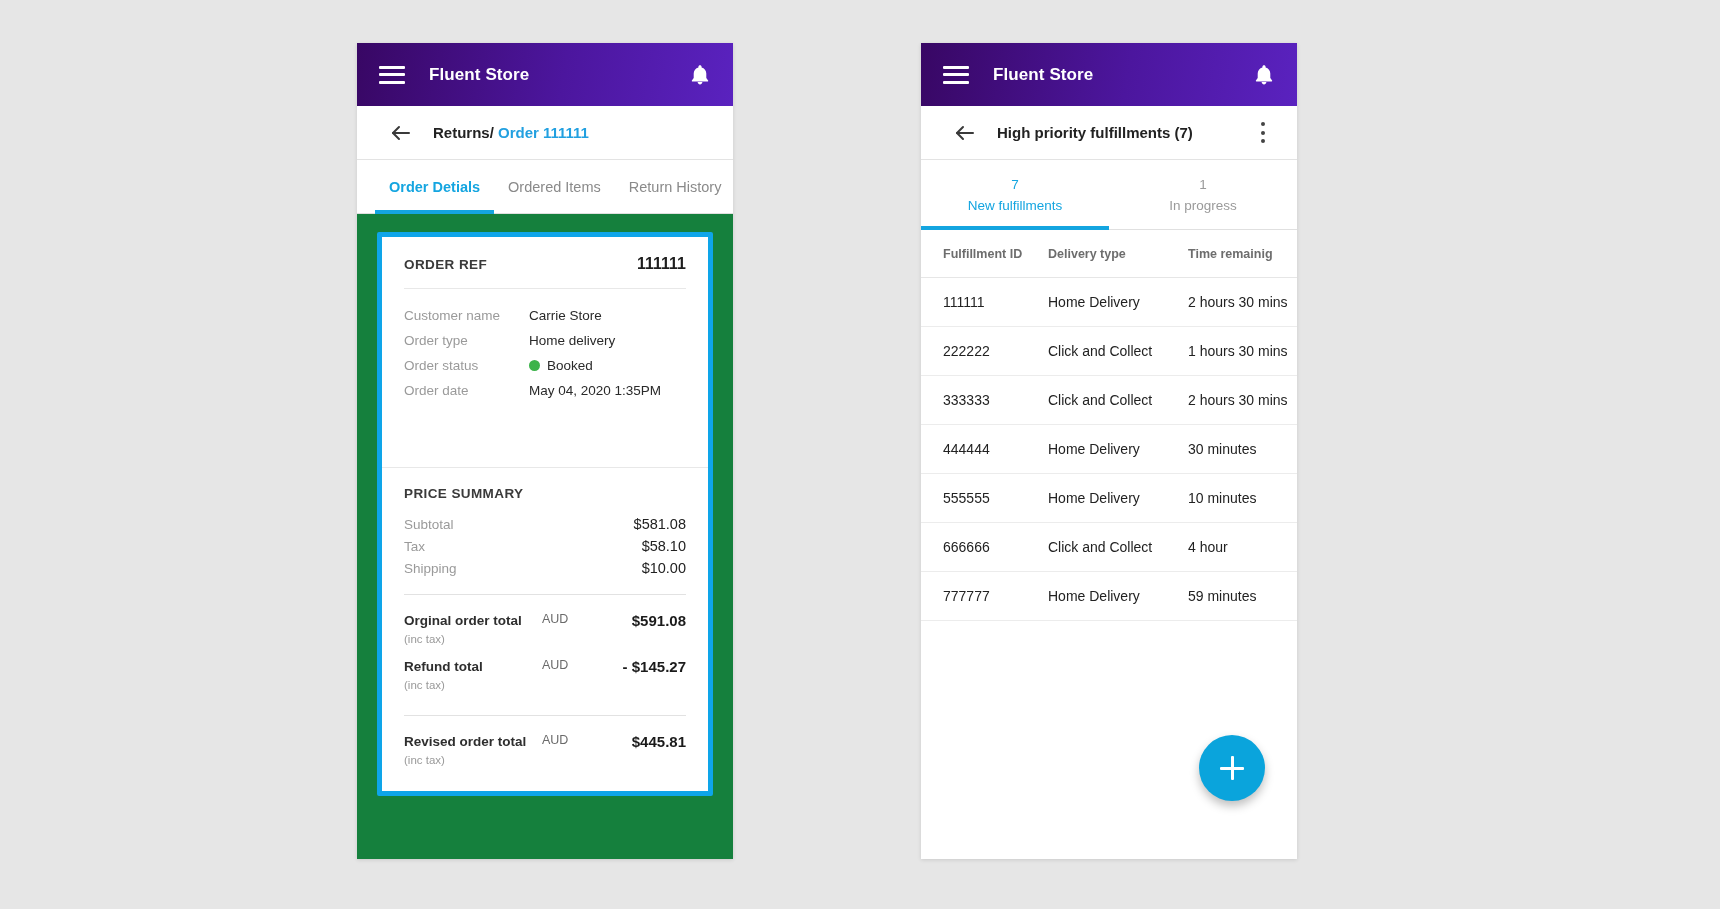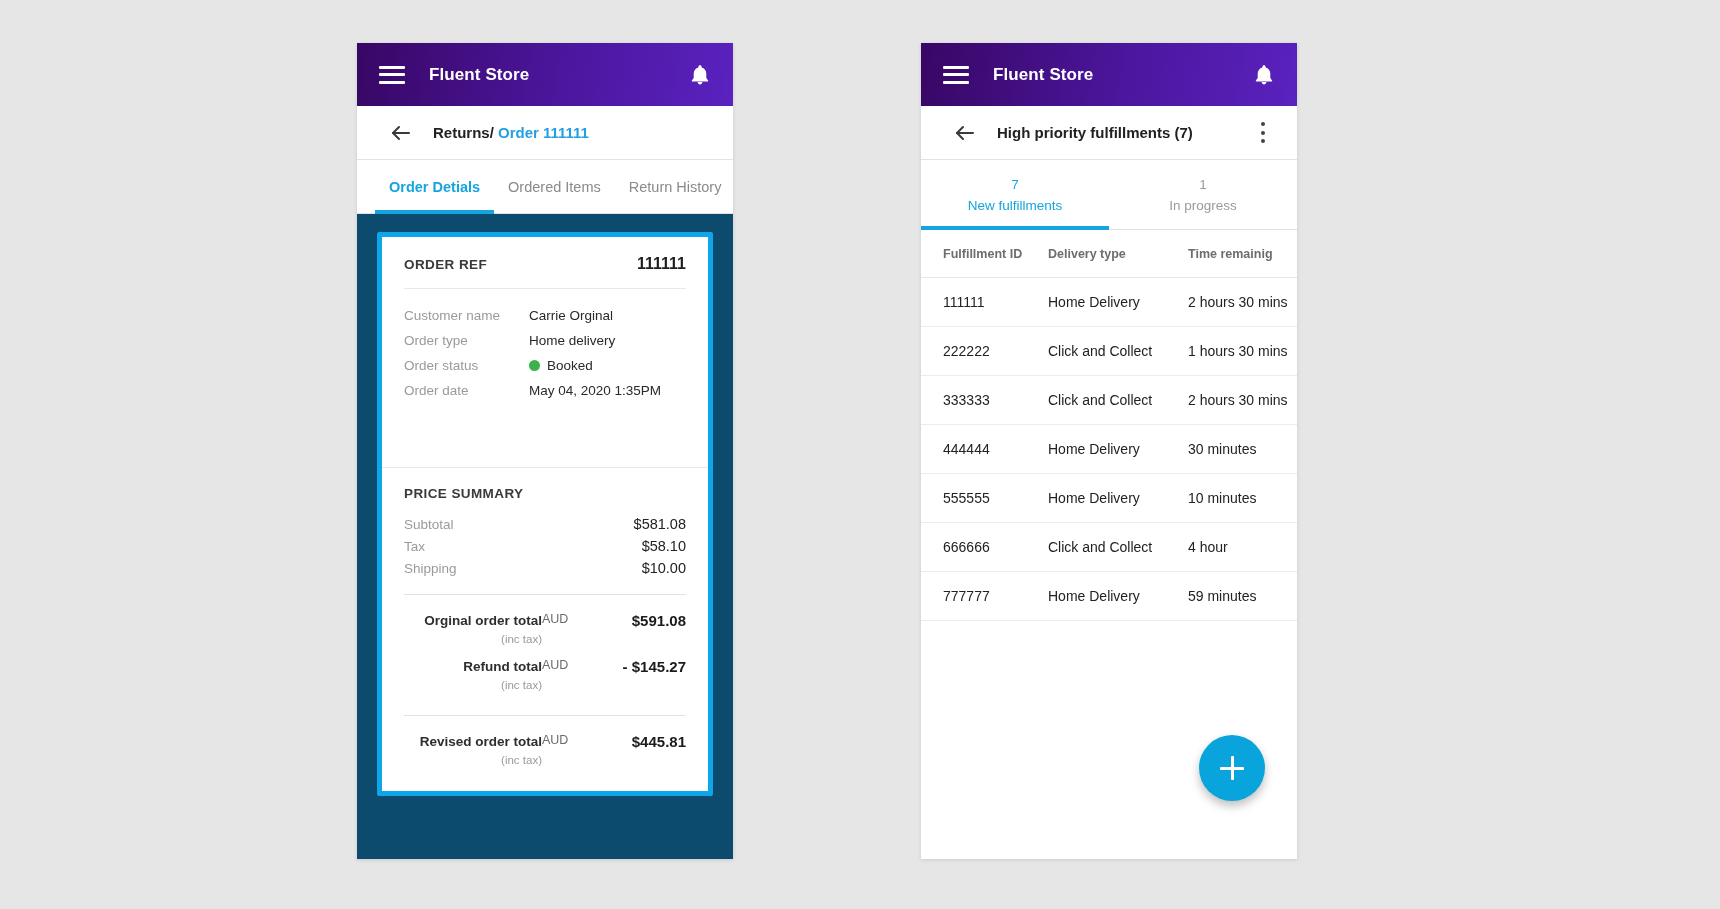--- a/index.html
+++ b/index.html
@@ -13,21 +13,21 @@
     font-family: "Liberation Sans", sans-serif;
     overflow: hidden;
     position: relative;
   }
 
   .phone {
     position: absolute;
     top: 43px;
     width: 376px;
     height: 816px;
-    background: #0c4a6e;
+    background: #15803d;
     overflow: hidden;
     box-shadow: 0 1px 4px rgba(0,0,0,0.12);
   }
   #phone-left  { left: 357px; }
   #phone-right { left: 921px; }
 
   
   .appbar {
     height: 63px;
     background: linear-gradient(100deg, #380764 0%, #4c169e 55%, #5a22bf 100%);
@@ -187,21 +187,21 @@
   .price-row .pk { color: #9a9a9a; }
   .price-row .pv { color: #222; font-size: 14.5px; }
 
   .hr { height: 1px; background: #e2e2e2; margin: 15px 0 13px 0; }
 
   .total-row {
     display: flex;
     align-items: flex-start;
     padding: 3px 0 7px 0;
   }
-  .total-lbl { flex: 1 1 auto; text-align: right; }
+  .total-lbl { flex: 1 1 auto; }
   .total-lbl .t1 { font-size: 13.5px; font-weight: bold; color: #2e2e2e; line-height: 17px; }
   .total-lbl .t2 { font-size: 11.5px; color: #9a9a9a; line-height: 15px; }
   .total-cur {
     width: 52px; flex: none; text-align: left;
     font-size: 12.5px; color: #6a6a6a; padding-top: 1px;
   }
   .total-val {
     width: 92px; flex: none; text-align: right;
     font-size: 15px; font-weight: bold; color: #1b1b1b; padding-top: 1px;
   }
@@ -321,21 +321,21 @@
     <div class="card">
 
       <div class="card-sec">
         <div class="ref-row">
           <span class="ref-label">ORDER REF</span>
           <span class="ref-value">111111</span>
         </div>
 
         <div class="kv">
           <span class="k">Customer name</span>
-          <span class="v">Carrie Orginal</span>
+          <span class="v">Carrie Store</span>
         </div>
         <div class="kv">
           <span class="k">Order type</span>
           <span class="v">Home delivery</span>
         </div>
         <div class="kv">
           <span class="k">Order status</span>
           <span class="v">
             <span class="dot"></span>
             <span>Booked</span>

